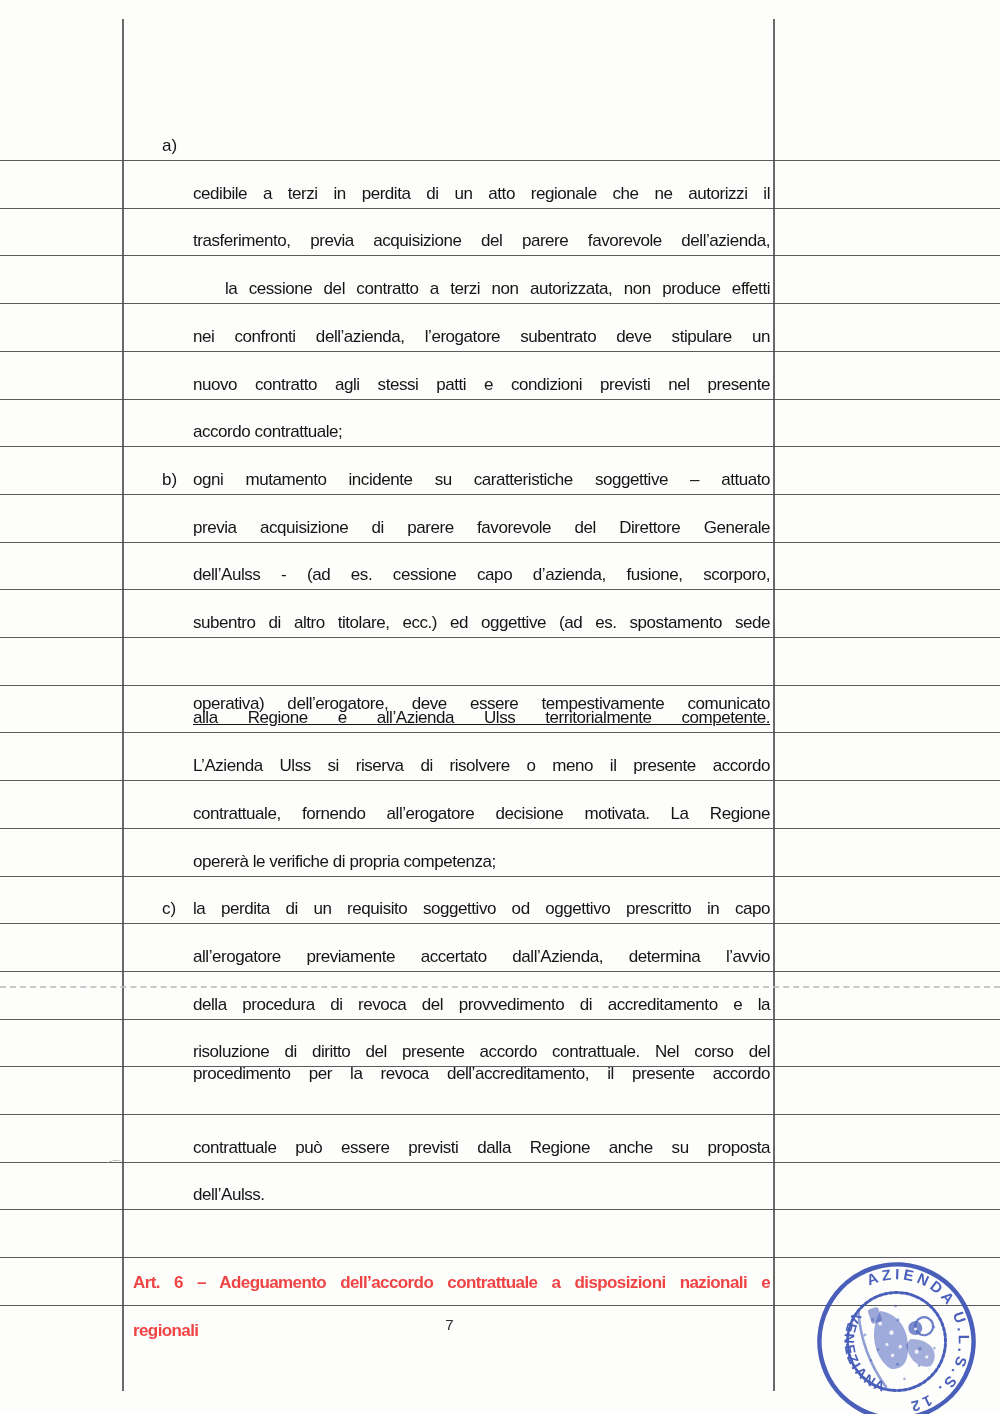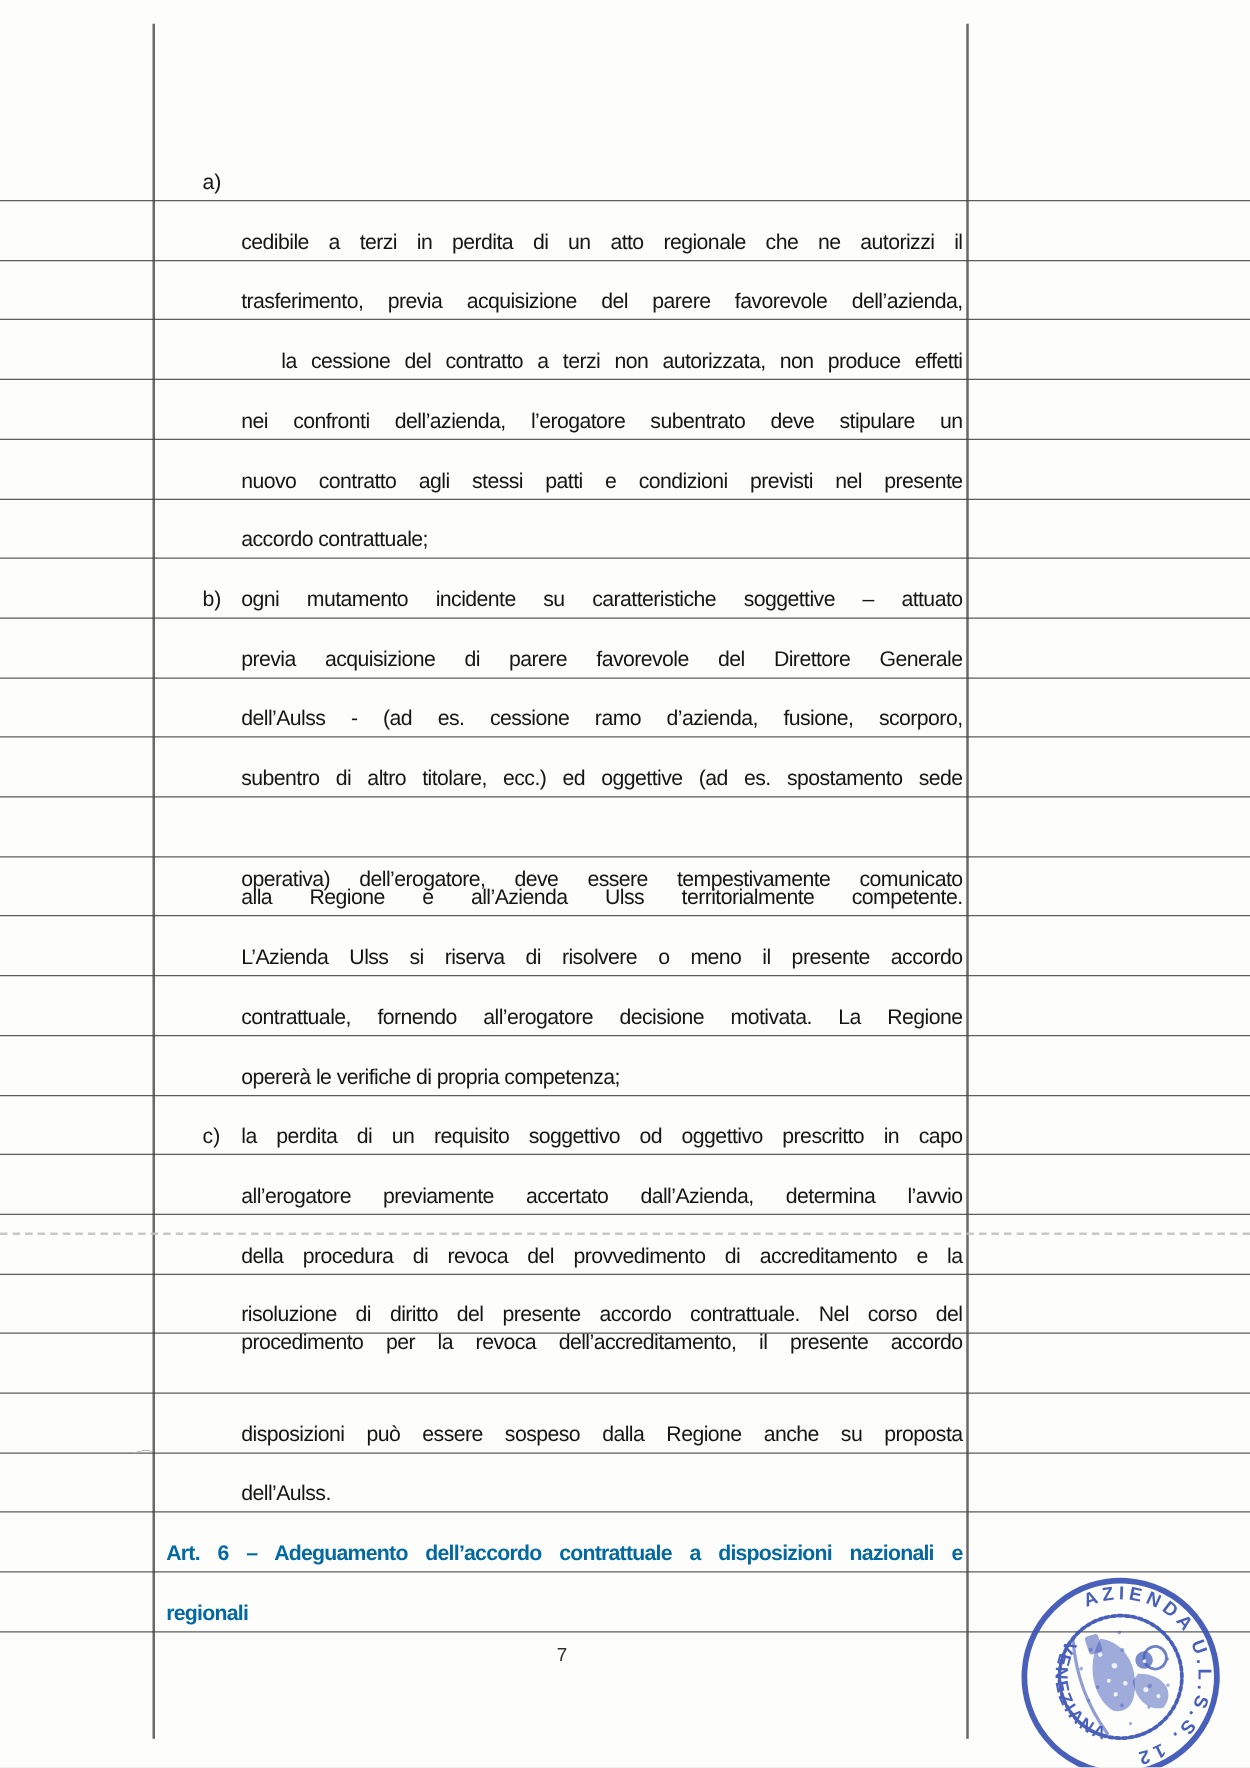--- a/index.html
+++ b/index.html
@@ -23,21 +23,21 @@
   }
   .vrule.left  { left:122px; }
   .vrule.right { left:773px; }
 
   
   .line {
     position:absolute; left:193px; right:230px; height:29px;
     line-height:29px; font-size:17px; letter-spacing:-0.45px;
     color:#151515; white-space:nowrap;
   }
-  .line.heading { left:133px; font-weight:bold; letter-spacing:-0.6px; color:#0369a1; }
+  .line.heading { left:133px; font-weight:bold; letter-spacing:-0.6px; color:#ef4444;margin-top:40px; }
   .line.just { text-align:justify; text-align-last:justify; white-space:normal; }
   .marker { position:absolute; left:-31px; letter-spacing:0; }
 
   .page-number {
     position:absolute; top:1316px; left:428px; width:44px;
     text-align:center; font-size:15px; color:#2e2e2e; letter-spacing:1px;
   }
 
   
   .scan-dash {
@@ -73,45 +73,45 @@
       <div class="line body just" style="top: 321.8px;"><span>nei confronti dell’azienda, l’erogatore subentrato deve stipulare un</span></div>
       <div class="hrule" style="top: 398.5px;"></div>
       <div class="line body just" style="top: 369.5px;"><span>nuovo contratto agli stessi patti e condizioni previsti nel presente</span></div>
       <div class="hrule" style="top: 446.2px;"></div>
       <div class="line body" style="top: 417.2px;"><span>accordo contrattuale;</span></div>
       <div class="hrule" style="top: 493.9px;"></div>
       <div class="line item just" style="top: 464.9px;"><span class="marker">b)</span><span>ogni mutamento incidente su caratteristiche soggettive – attuato</span></div>
       <div class="hrule" style="top: 541.6px;"></div>
       <div class="line body just" style="top: 512.6px;"><span>previa acquisizione di parere favorevole del Direttore Generale</span></div>
       <div class="hrule" style="top: 589.3px;"></div>
-      <div class="line body just" style="top: 560.3px;"><span>dell’Aulss - (ad es. cessione ramo d’azienda, fusione, scorporo,</span></div>
+      <div class="line body just" style="top: 560.3px;"><span>dell’Aulss - (ad es. cessione capo d’azienda, fusione, scorporo,</span></div>
       <div class="hrule" style="top: 637px;"></div>
       <div class="line body just" style="top: 608px;"><span>subentro di altro titolare, ecc.) ed oggettive (ad es. spostamento sede</span></div>
       <div class="hrule" style="top: 684.7px;"></div>
       <div class="line body just" style="top: 689px;"><span>operativa) dell’erogatore, deve essere tempestivamente comunicato</span></div>
       <div class="hrule" style="top: 732.4px;"></div>
-      <div class="line body just" style="top: 703.4px;"><span>alla Regione e all’Azienda Ulss territorialmente competente.</span></div>
+      <div class="line body just" style="top: 703.4px; text-decoration: underline;"><span>alla Regione e all’Azienda Ulss territorialmente competente.</span></div>
       <div class="hrule" style="top: 780.1px;"></div>
       <div class="line body just" style="top: 751.1px;"><span>L’Azienda Ulss si riserva di risolvere o meno il presente accordo</span></div>
       <div class="hrule" style="top: 827.8px;"></div>
       <div class="line body just" style="top: 798.8px;"><span>contrattuale, fornendo all’erogatore decisione motivata. La Regione</span></div>
       <div class="hrule" style="top: 875.5px;"></div>
       <div class="line body" style="top: 846.5px;"><span>opererà le verifiche di propria competenza;</span></div>
       <div class="hrule" style="top: 923.2px;"></div>
       <div class="line item just" style="top: 894.2px;"><span class="marker">c)</span><span>la perdita di un requisito soggettivo od oggettivo prescritto in capo</span></div>
       <div class="hrule" style="top: 970.9px;"></div>
       <div class="line body just" style="top: 941.9px;"><span>all’erogatore previamente accertato dall’Azienda, determina l’avvio</span></div>
       <div class="hrule" style="top: 1018.6px;"></div>
       <div class="line body just" style="top: 989.6px;"><span>della procedura di revoca del provvedimento di accreditamento e la</span></div>
       <div class="hrule" style="top: 1066.3px;"></div>
       <div class="line body just" style="top: 1037.3px;"><span>risoluzione di diritto del presente accordo contrattuale. Nel corso del</span></div>
       <div class="hrule" style="top: 1114px;"></div>
       <div class="line body just" style="top: 1059px;"><span>procedimento per la revoca dell’accreditamento, il presente accordo</span></div>
       <div class="hrule" style="top: 1161.7px;"></div>
-      <div class="line body just" style="top: 1132.7px;"><span>disposizioni può essere sospeso dalla Regione anche su proposta</span></div>
+      <div class="line body just" style="top: 1132.7px;"><span>contrattuale può essere previsti dalla Regione anche su proposta</span></div>
       <div class="hrule" style="top: 1209.4px;"></div>
       <div class="line body" style="top: 1180.4px;"><span>dell’Aulss.</span></div>
       <div class="hrule" style="top: 1257.1px;"></div>
       <div class="line heading just" style="top: 1228.1px;"><span>Art. 6 – Adeguamento dell’accordo contrattuale a disposizioni nazionali e</span></div>
       <div class="hrule" style="top: 1304.8px;"></div>
       <div class="line heading" style="top: 1275.8px;"><span>regionali</span></div>
     </div>
 
   <div class="scan-dash"></div>
   <div class="scan-squiggle"></div>

